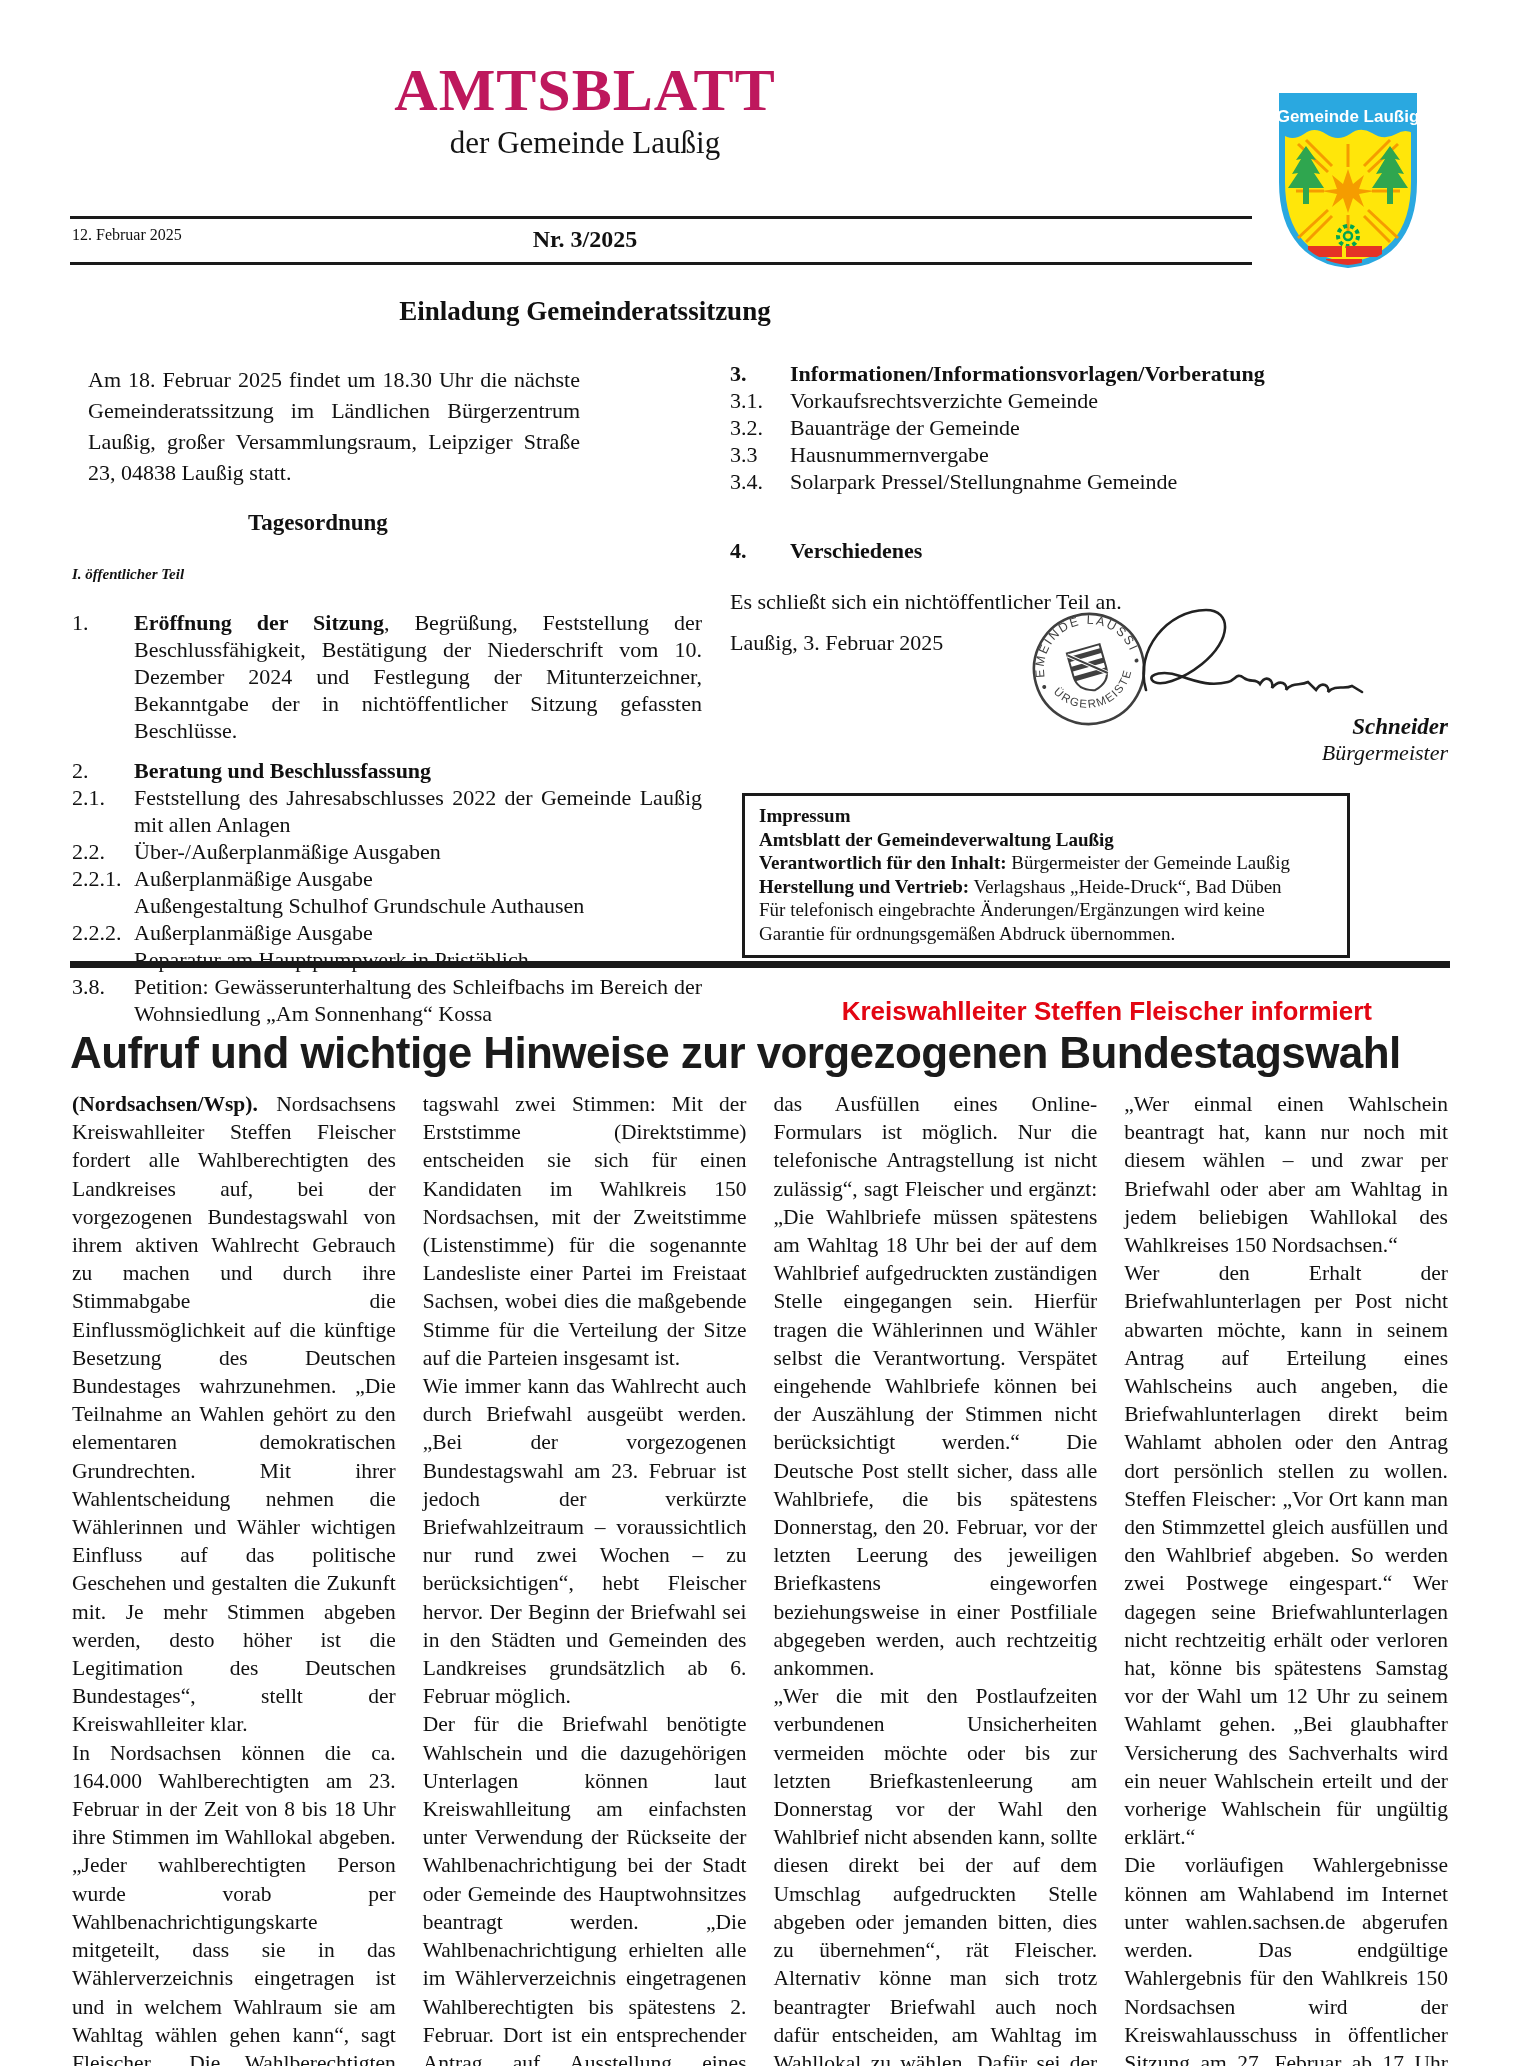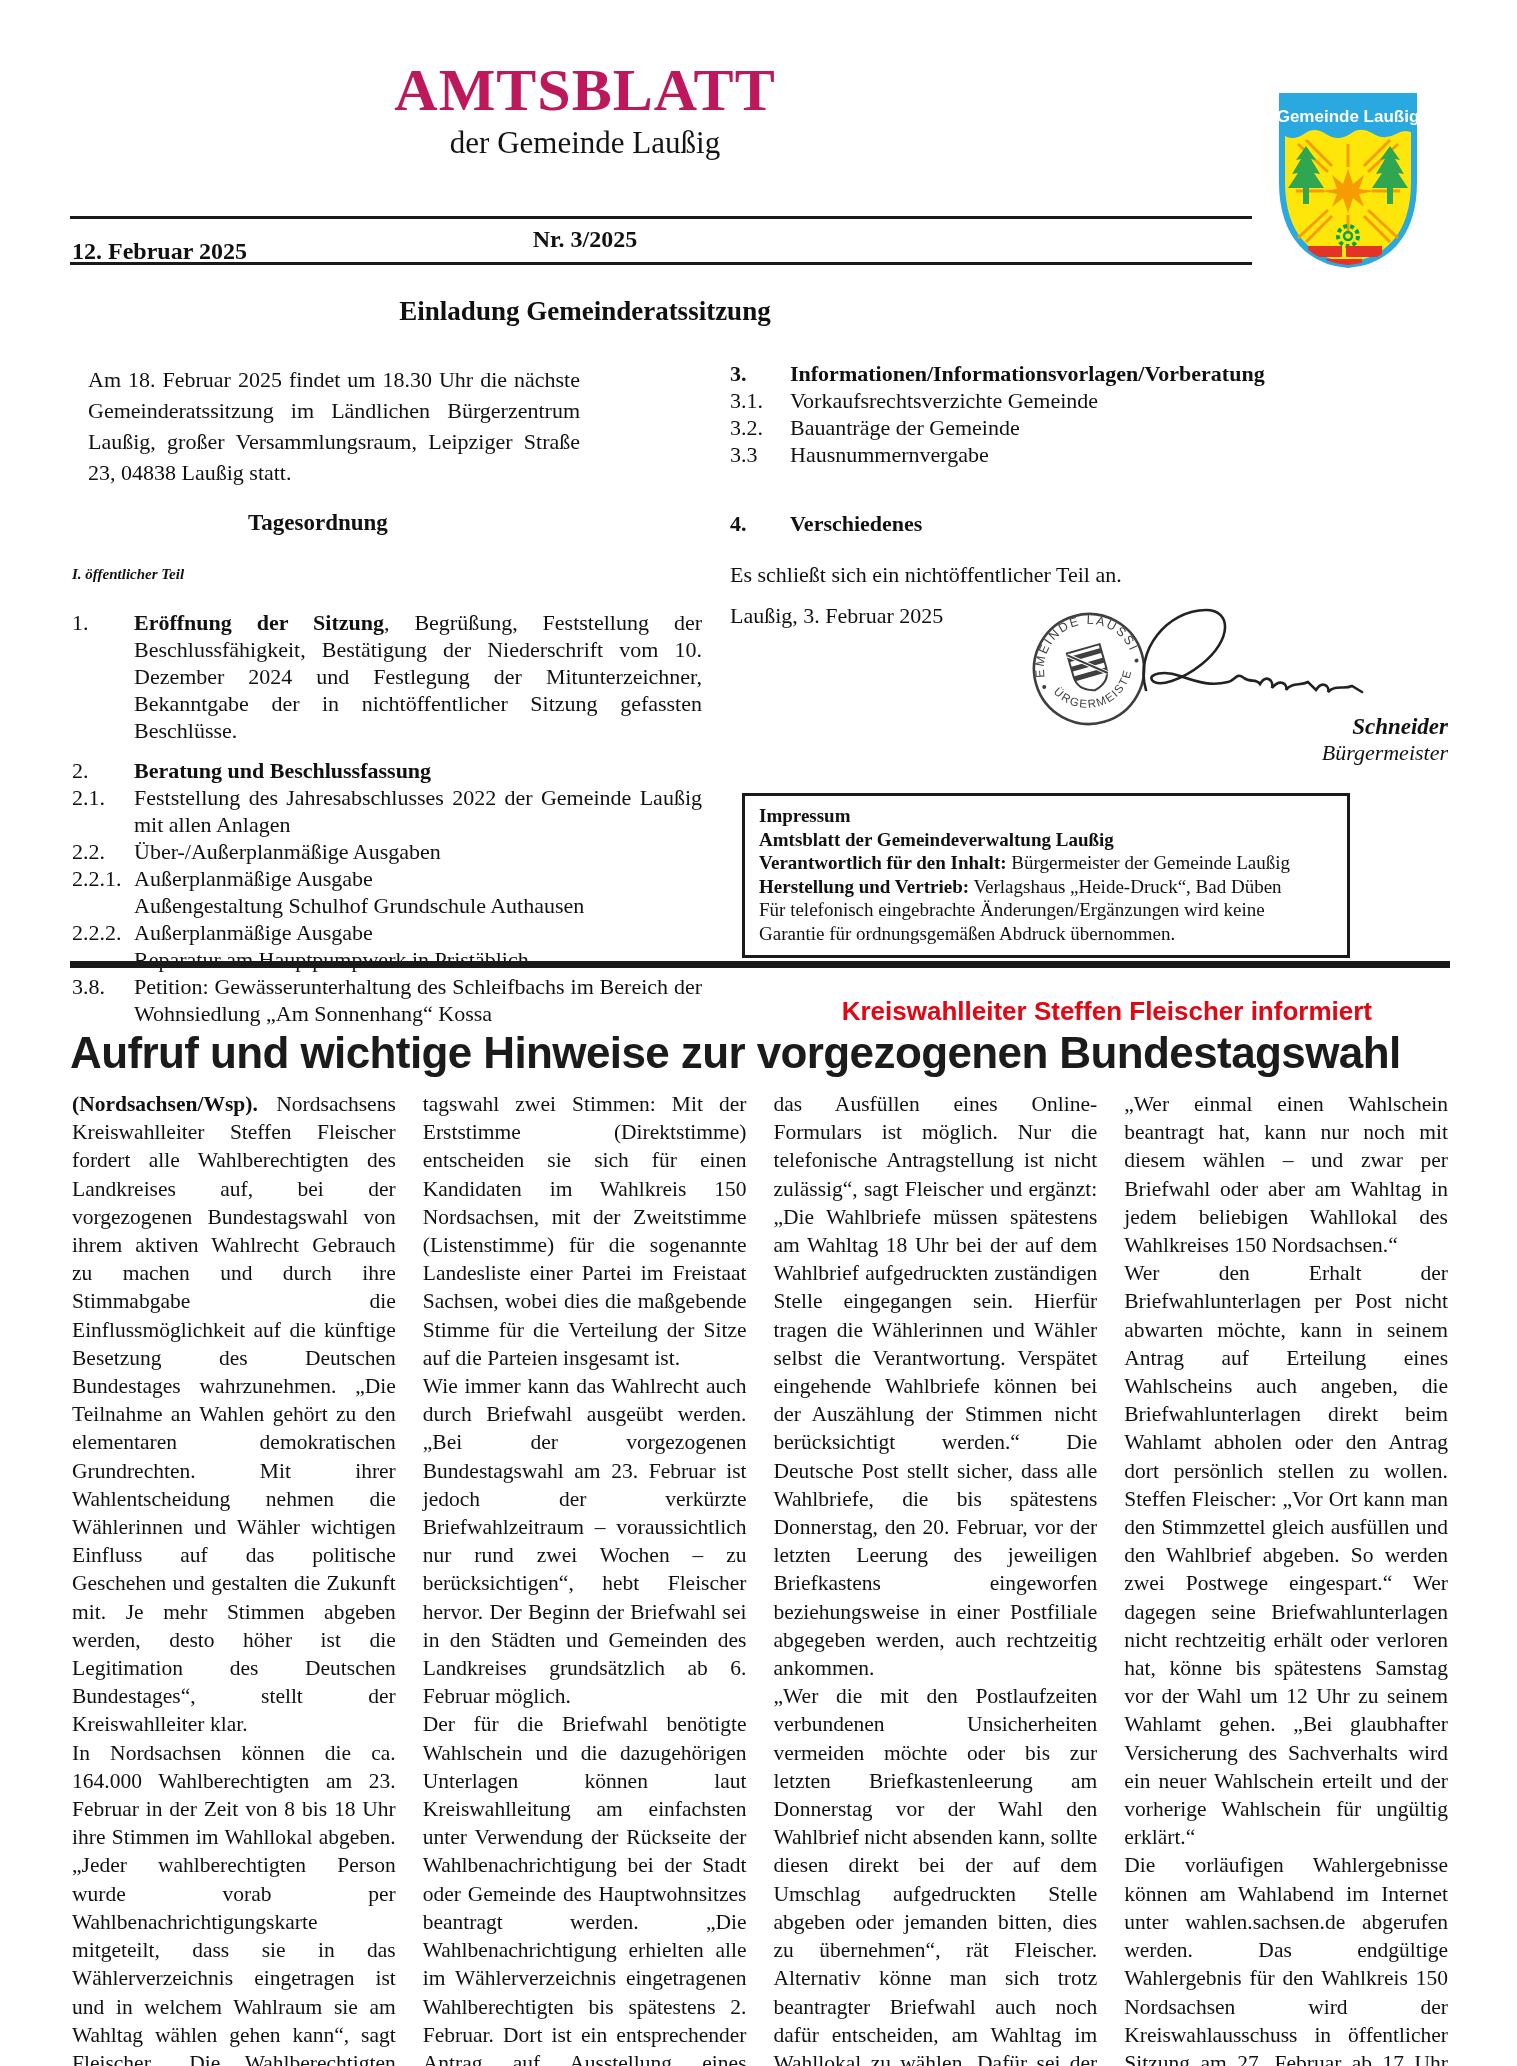--- a/index.html
+++ b/index.html
@@ -10,21 +10,21 @@
   }
   .abs{position:absolute;}
 
   
   .masthead{left:70px;top:58px;width:1030px;text-align:center;}
   .mast-title{font-size:60px;font-weight:bold;letter-spacing:1px;line-height:64px;color:#be185d;}
   .mast-sub{font-size:31px;font-weight:normal;line-height:42px;color:#141414;}
   .rule{left:70px;width:1182px;height:3px;background:#1a1a1a;}
   .rule1{top:216px;}
   .rule2{top:262px;}
-  .dateline-date{left:72px;top:238px;font-size:24px;font-weight:bold;}
+  .dateline-date{left:72px;top:226px;font-size:16px;font-weight:normal;}
   .dateline-nr{left:70px;top:226px;width:1030px;text-align:center;font-size:24px;font-weight:bold;}
 
   
   .logo{left:1272px;top:88px;width:152px;height:184px;}
 
   
   .sec-title{left:70px;top:296px;width:1030px;text-align:center;font-size:27px;font-weight:bold;}
   .leftcol{left:72px;top:348px;width:630px;font-size:22px;}
   .intro{width:492px;margin:16px;line-height:31px;text-align:justify;}
   .tagesordnung{width:492px;margin:22px 0 0 0;text-align:center;font-weight:bold;font-size:23px;}
@@ -177,20 +177,24 @@
       <span class="txt">Vorkaufsrechtsverzichte Gemeinde</span>
     </div>
     <div class="row">
       <span class="num">3.2.</span>
       <span class="txt">Bauanträge der Gemeinde</span>
     </div>
     <div class="row">
       <span class="num">3.3</span>
       <span class="txt">Hausnummernvergabe</span>
     </div>
+    <div class="row">
+      <span class="num">3.4.</span>
+      <span class="txt">Solarpark Pressel/Stellungnahme Gemeinde</span>
+    </div>
     <div class="row" style="margin-top:42px;">
       <span class="num" style="font-weight:bold">4.</span>
       <span class="txt"><b>Verschiedenes</b></span>
     </div>
   </div>
   <p class="closing">Es schließt sich ein nichtöffentlicher Teil an.</p>
   <p class="placedate">Laußig, 3. Februar 2025</p>
 </div>
 
 <svg class="abs stamp" viewBox="0 0 122 122">

